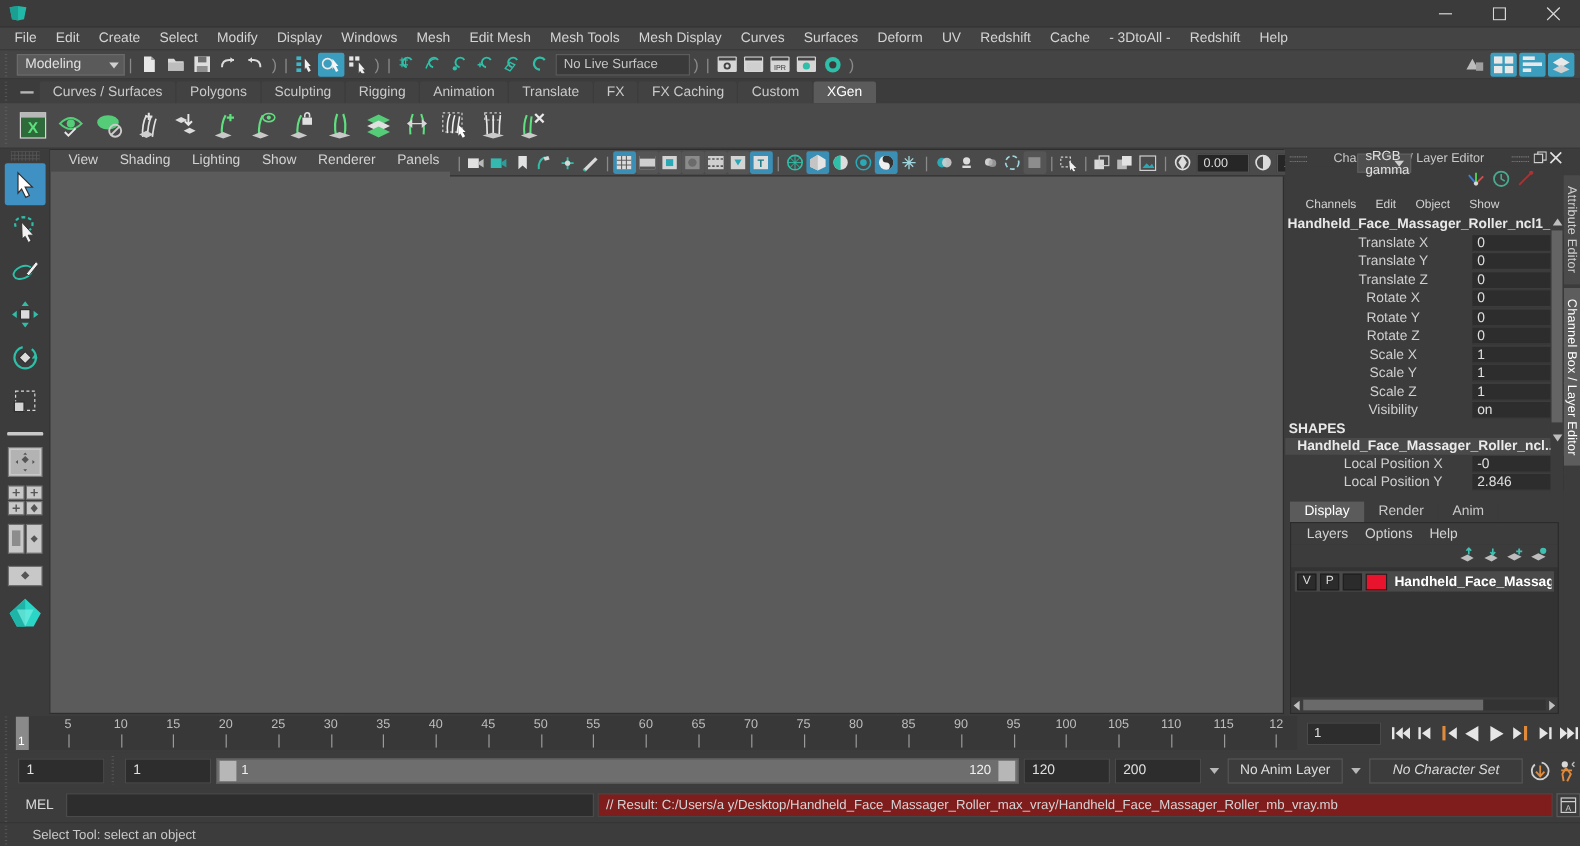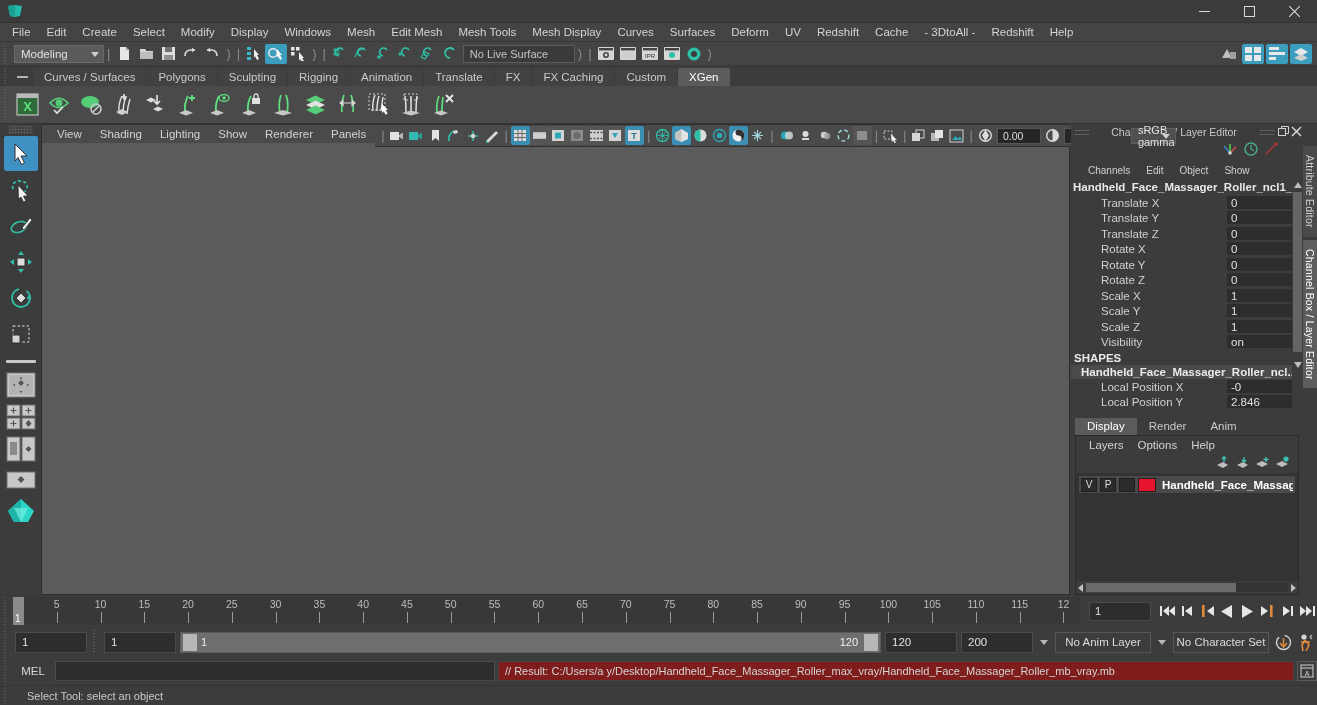--- a/index.html
+++ b/index.html
@@ -124,21 +124,21 @@
   .cbheader { height:15px; display:flex; align-items:center; background:#3c3c3c; font-size:10.5px; color:#c0c0c0;}
   .dots { flex:0 0 auto; letter-spacing:-1px; color:#7a7a7a; font-size:9px; padding:0 3px;}
   .cbhtitle { flex:1; text-align:center; font-size:10.5px; color:#c8c8c8;}
   .cbicon { width:13px;height:13px;display:flex;align-items:center;justify-content:center;}
   .cbtoolrow { height:22px; display:flex; justify-content:flex-end; align-items:center; gap:4px; padding-right:24px;}
   .cbmenu { height:19px; display:flex; align-items:center; padding-left:10px; gap:2px;}
   .cbmenu .m { padding:0 7px; font-size:10px; color:#d2d2d2;}
   .cbbody { background:#3c3c3c; position:relative; padding-bottom:2px;}
   .cbnode { font-size:11.5px;font-weight:bold;color:#e8e8e8; padding:1px 0 2px 2px; white-space:nowrap; overflow:hidden;}
   .chrow { display:flex; height:15.5px; align-items:center; font-size:11.5px;}
-  .chlabel { flex:1; text-align:left; padding-right:6px; color:#d0d0d0; white-space:nowrap;margin-left:30px;}
+  .chlabel { flex:1; text-align:center; padding-right:6px; color:#d0d0d0; white-space:nowrap;margin-left:30px;}
   .chval { width:76px; background:#2d2d2d; height:14px; line-height:14px; color:#e0e0e0; padding-left:4px;
            border-bottom:1px solid #3c3c3c; }
   .cbsection { font-size:11.5px; font-weight:bold; color:#e8e8e8; padding:2px 0 1px 3px;}
   .cbshape { font-size:11.5px;font-weight:bold;color:#eaeaea; background:#4a4a4a; padding:1px 0 1px 10px;
              white-space:nowrap; overflow:hidden;}
   .cbscroll { position:absolute; right:0; top:0; width:11px; bottom:0; background:#3c3c3c;}
   .cbscroll .thumb { position:absolute; left:1px; width:9px; top:14px; height:150px; background:#646464;}
 
   
   .lyrtabs { display:flex; align-items:flex-end; height:19px; padding-left:4px; margin-top:4px;}
@@ -183,22 +183,22 @@
             display:flex;align-items:center;padding-left:6px;}
   .rangebar { flex:1; height:21px; background:#6e6e6e; position:relative; display:flex;align-items:center;
               border:1px solid #5a5a5a; min-width:0;}
   .rangebar .grip { width:14px;height:17px;background:#b7b7b7; position:absolute;}
   .rangebar .lv { position:absolute; left:20px; font-size:11px;color:#efefef;}
   .rangebar .rv { position:absolute; right:22px; font-size:11px;color:#efefef;}
   .caretsm { width:0;height:0;border-left:4px solid transparent;border-right:4px solid transparent;
              border-top:5px solid #b8b8b8; margin:0 3px;}
   .combo { width:96px;height:21px;background:#3c3c3c;border:1px solid #565656;color:#dcdcdc;font-size:11.5px;
            display:flex;align-items:center;justify-content:center;}
-  .combo2 { width:96px;height:21px;background:#3c3c3c;border:1px solid #565656;color:#dcdcdc;font-size:11.5px;
-           display:flex;align-items:center;justify-content:center;}
+  .combo2 { width:128px;height:21px;background:#3c3c3c;border:1px solid #565656;color:#dcdcdc;font-size:11.5px;
+           display:flex;align-items:center;justify-content:center;font-style:italic;}
 
   
   .cmdrow { height:28px; background:#3c3c3c; display:flex; align-items:center; flex:0 0 28px; padding-left:2px; gap:3px;}
   .melbl { width:38px; text-align:center; font-size:11.5px; color:#d8d8d8;}
   .melin { width:440px; height:20px; background:#2d2d2d; border:1px solid #4a4a4a;}
   .melout { flex:1; height:20px; background:#7f1d1d; border:1px solid #464646; display:flex;align-items:center;
             padding-left:6px; font-size:11px; color:#d4d4d4; white-space:nowrap; overflow:hidden; min-width:0;}
   .melicon { width:20px;height:20px;background:#3c3c3c;border:1px solid #5a5a5a;display:flex;align-items:center;justify-content:center;}
 
   

